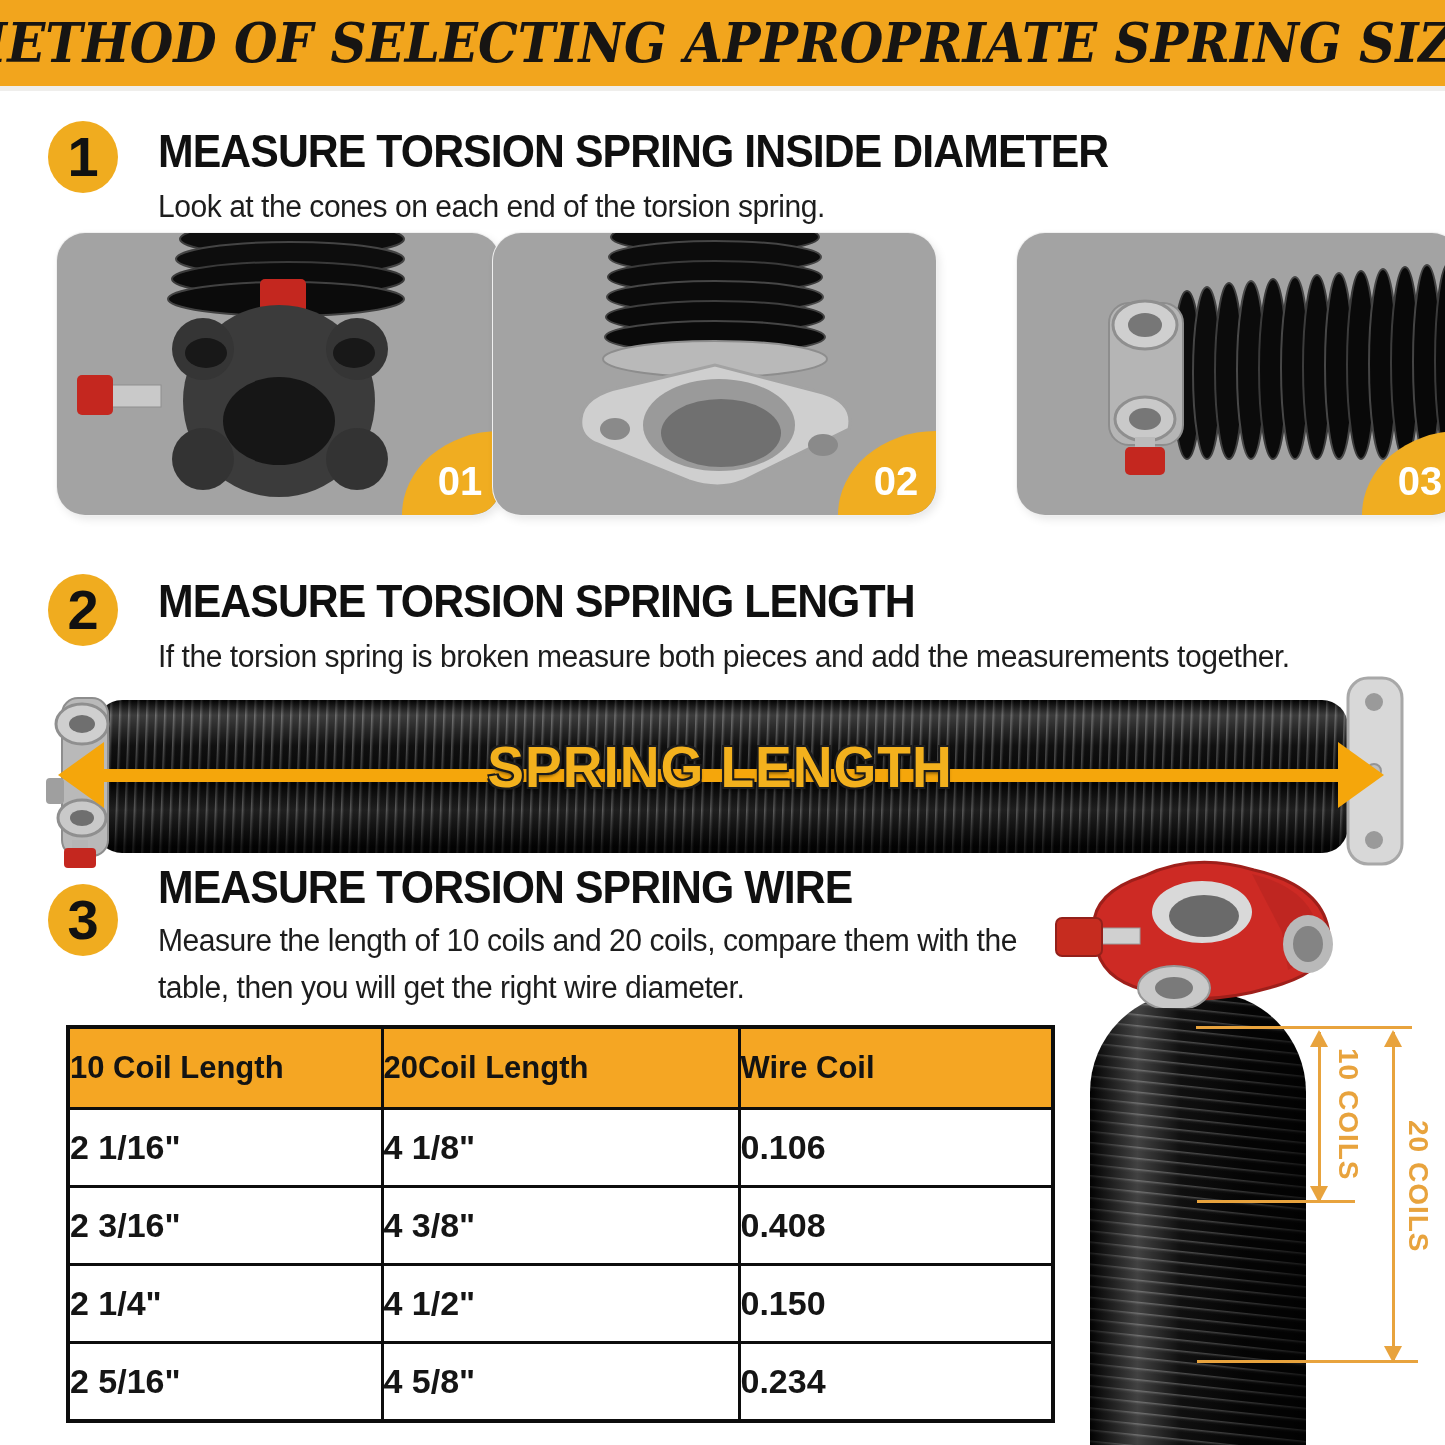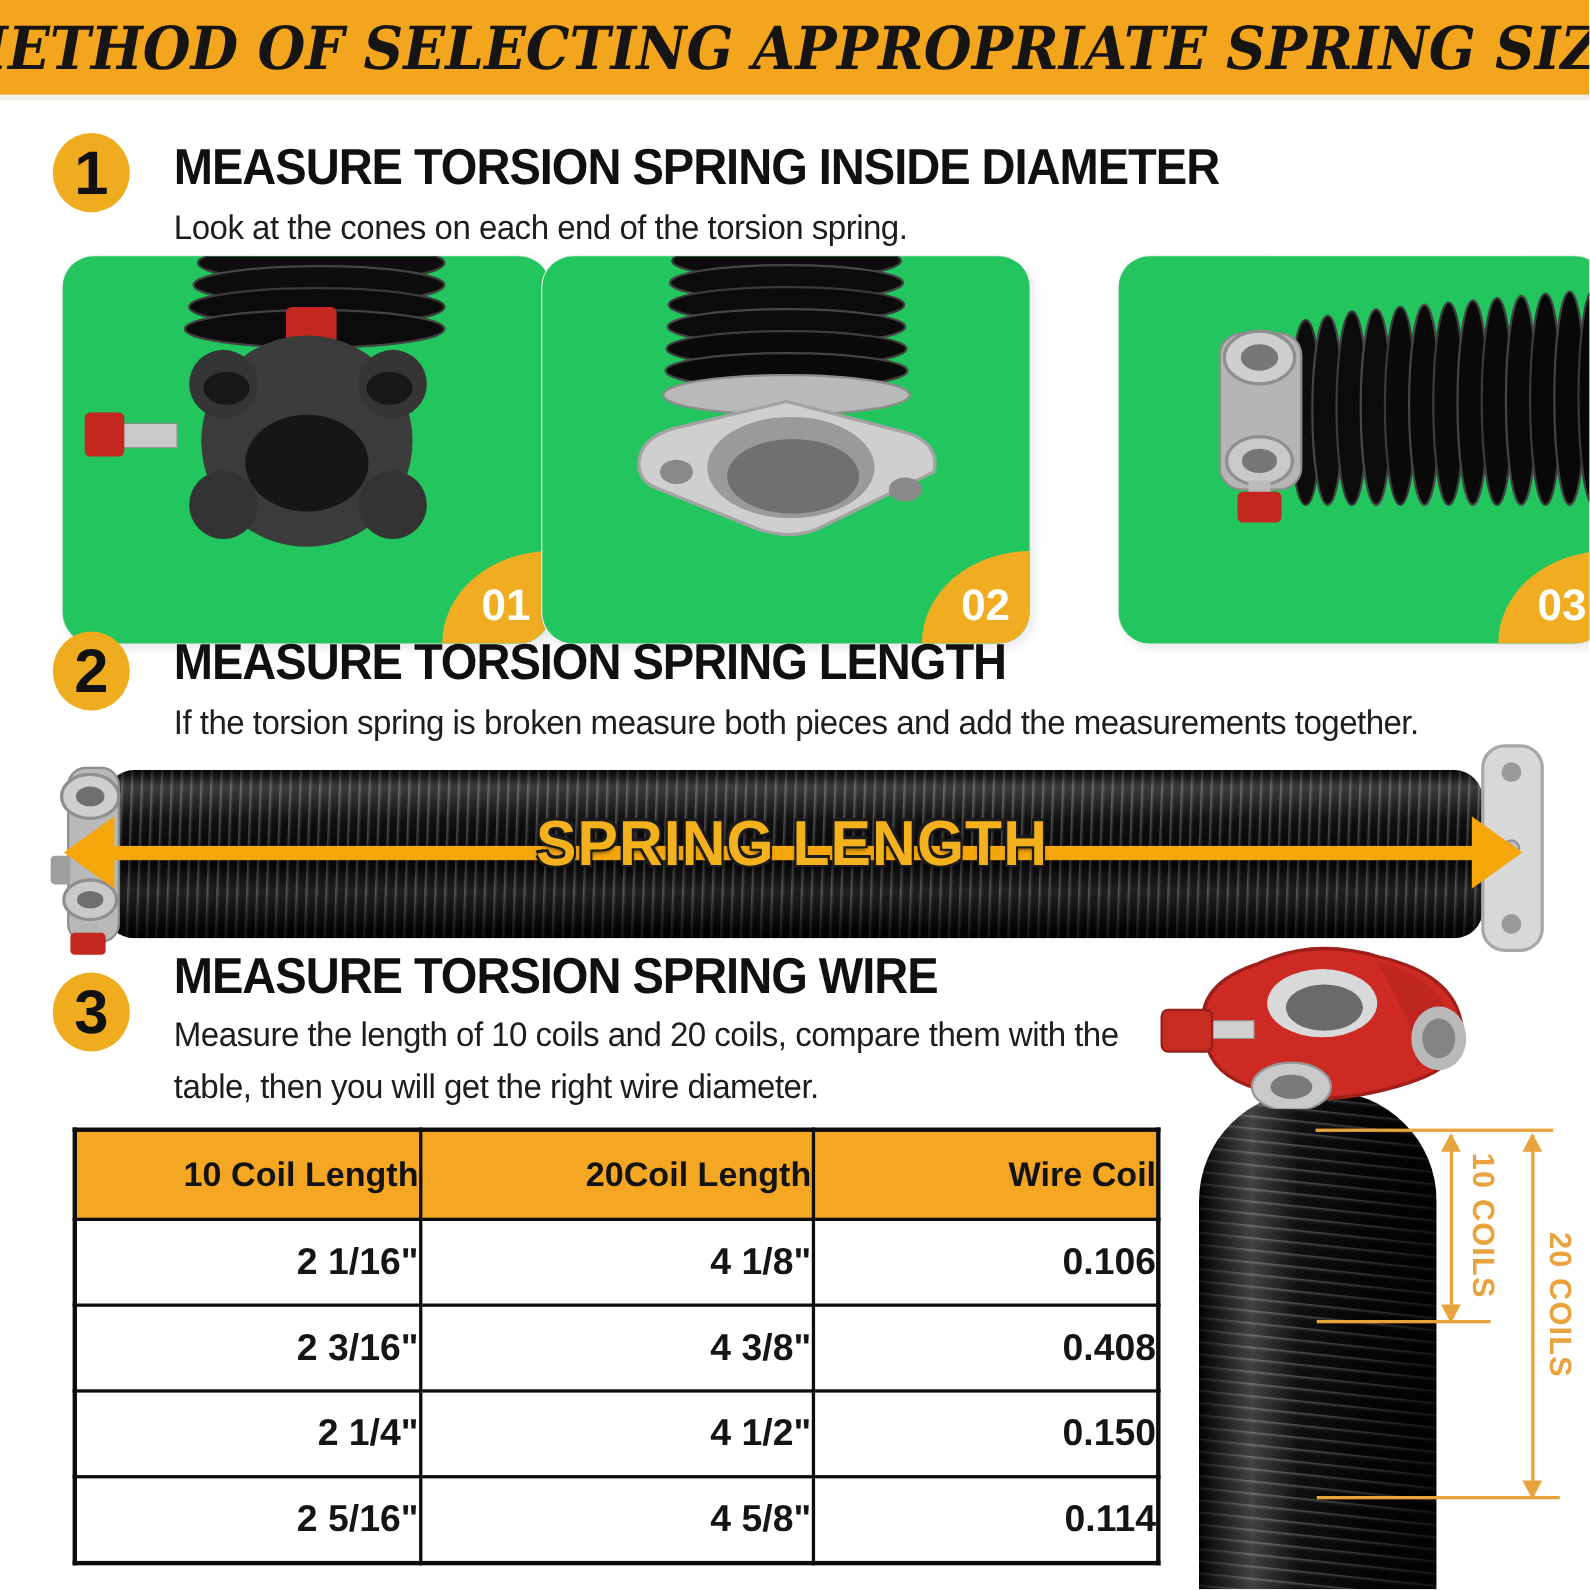--- a/index.html
+++ b/index.html
@@ -25,21 +25,21 @@
   .step-title{
     position:absolute;margin:0;font-size:46px;font-weight:800;letter-spacing:-1px;color:#101010;
     white-space:nowrap;transform:scaleX(.93);transform-origin:left center;
   }
   .step-desc{
     position:absolute;margin:0;font-size:31px;font-weight:400;letter-spacing:-.5px;color:#1d1d1d;
     line-height:1.5;transform:scaleX(.97);transform-origin:left top;
   }
   
   .photo-card{
-    position:absolute;top:233px;width:443px;height:352px;margin:0;background:#22c55e;
+    position:absolute;top:233px;width:443px;height:282px;margin:0;background:#a3a3a3;
     border-radius:28px;box-shadow:0 0 0 1px #f0f0f0,3px 4px 10px rgba(0,0,0,.10);overflow:hidden;
   }
   .photo-card svg{display:block;width:443px;height:282px;}
   .corner-badge{
     position:absolute;right:0;bottom:0;width:98px;height:84px;background:#F0AD21;
     border-top-left-radius:100%;border-bottom-right-radius:28px;
     display:flex;align-items:center;justify-content:center;
   }
   .corner-badge span{color:#fff;font-size:40px;font-weight:700;margin:16px 0 0 18px;}
   
@@ -60,21 +60,21 @@
     transform:scaleX(.95);
   }
   .end-cone-left{position:absolute;left:44px;top:690px;}
   .end-flange-right{position:absolute;left:1344px;top:676px;}
   
   table.size-table{
     position:absolute;left:66px;top:1025px;width:985px;border-collapse:collapse;
     border:4px solid #0d0d0d;background:#fff;table-layout:fixed;
   }
   table.size-table th,table.size-table td{
-    border:3px solid #0d0d0d;text-align:right;padding:0;
+    border:3px solid #0d0d0d;text-align:left;padding:0;
   }
   table.size-table th{height:78px;background:#F5A623;font-size:31px;font-weight:700;color:#131313;}
   table.size-table td{height:75px;font-size:34px;font-weight:700;color:#151515;}
   col.c1{width:314px}col.c2{width:357px}col.c3{width:314px}
   
   .vspring{
     position:absolute;left:1090px;top:992px;width:216px;height:453px;
     border-radius:100px 100px 0 0;
     background:
       linear-gradient(90deg,rgba(0,0,0,.62),rgba(255,255,255,.24) 22%,rgba(255,255,255,.04) 42%,rgba(0,0,0,.28) 72%,rgba(0,0,0,.66)),
@@ -244,21 +244,21 @@
         <td>0.408</td>
       </tr>
       <tr>
         <td>2 1/4"</td>
         <td>4 1/2"</td>
         <td>0.150</td>
       </tr>
       <tr>
         <td>2 5/16"</td>
         <td>4 5/8"</td>
-        <td>0.114</td>
+        <td>0.234</td>
       </tr>
     </tbody>
   </table>
 
   <div class="vspring"></div>
   <div class="red-cone">
     <svg width="295" height="160" viewBox="0 0 295 160">
       <path d="M44 96 Q30 48 92 28 Q142 4 202 22 Q272 38 277 86 Q280 120 230 136 Q150 162 92 142 Q48 130 44 96 Z" fill="#cd2a24" stroke="#9e1f1a" stroke-width="3"></path>
       <path d="M200 26 Q258 40 266 82 Q268 106 236 122 L 230 84 Z" fill="#b52420" opacity=".6"></path>
       <ellipse cx="150" cy="64" rx="50" ry="31" fill="#d9d9d9"></ellipse>

